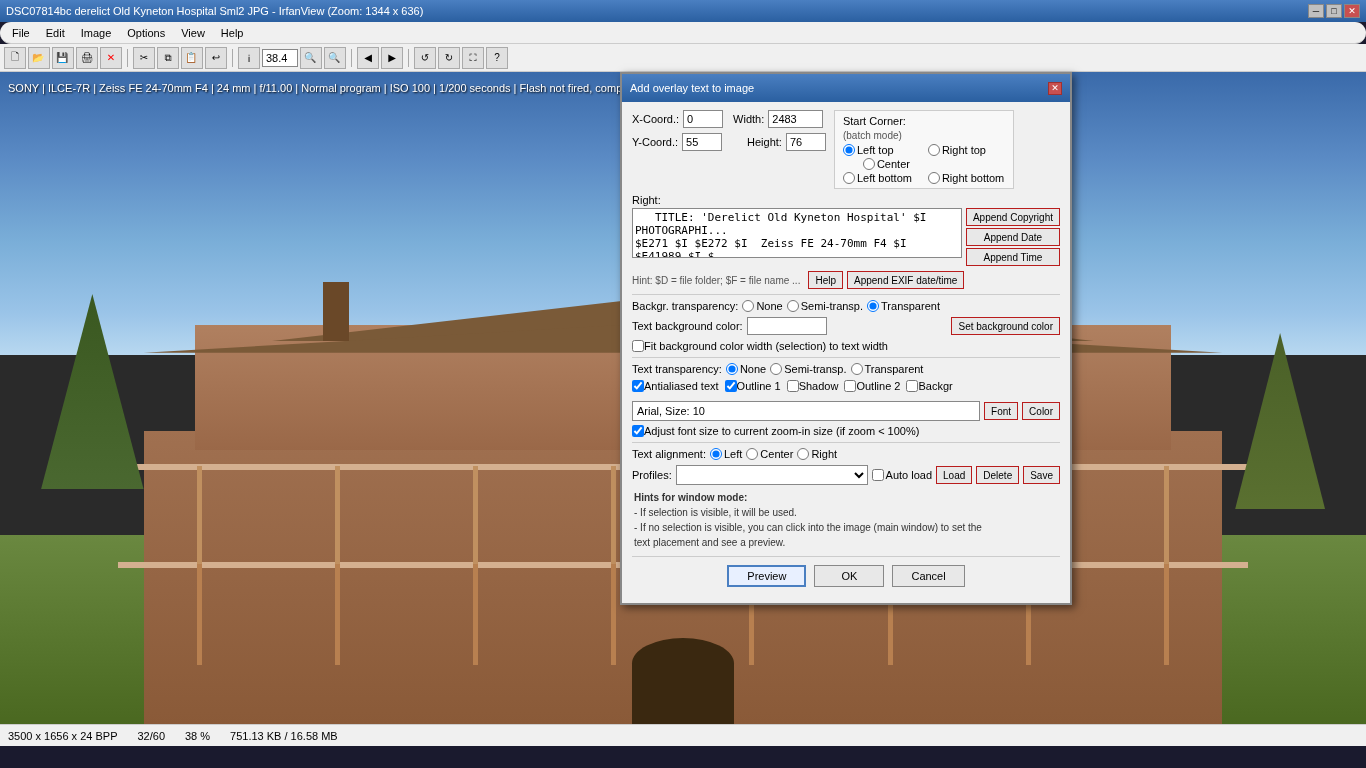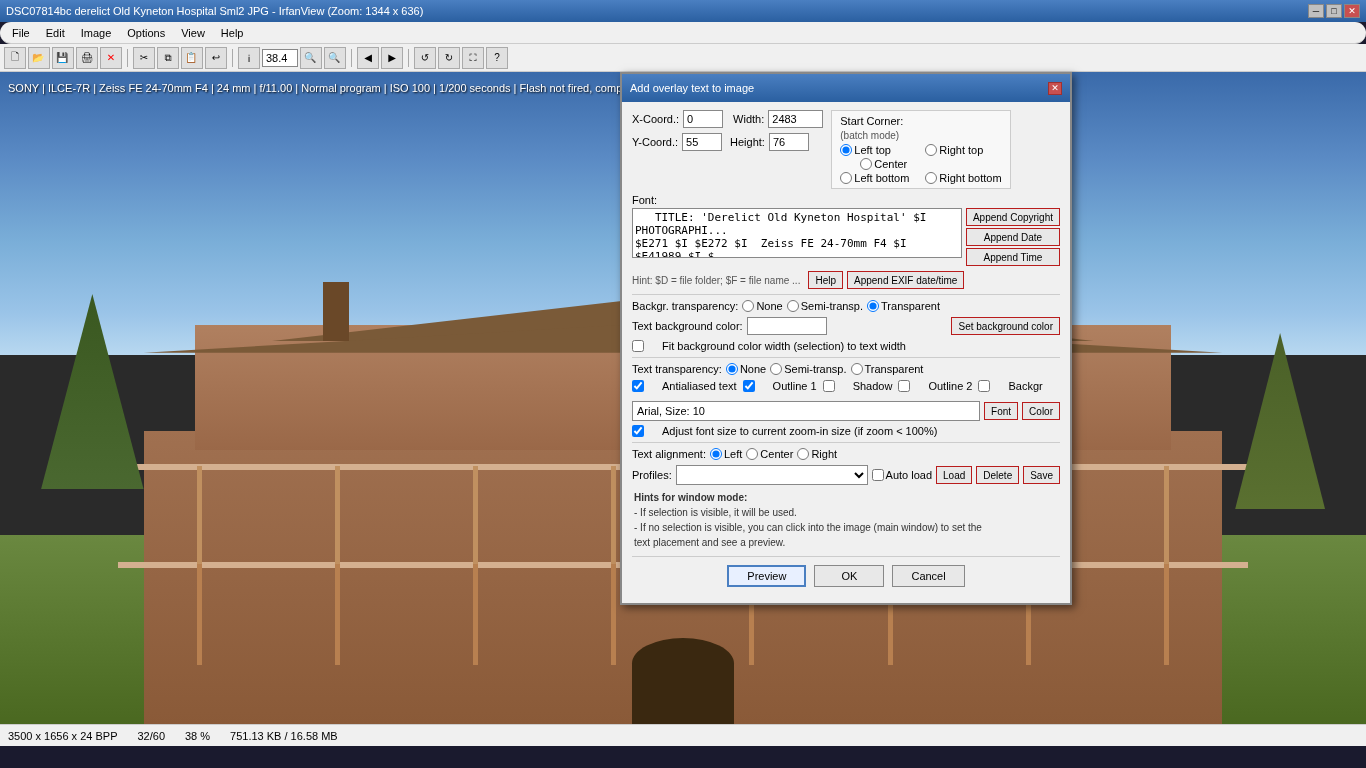--- a/index.html
+++ b/index.html
@@ -153,21 +153,21 @@
       font-size: 10px; padding: 1px 6px; cursor: pointer; white-space: nowrap;
       display: flex; align-items: center; justify-content: center;
     }
 
     .hint-text { font-size: 10px; color: #555; margin-bottom: 5px; display: flex; align-items: center; gap: 4px; }
 
     
     .separator { height: 1px; background: #ccc; margin: 5px 0; }
 
     
-    .checkbox-row { display: flex; align-items: center; gap: 18px; font-size: 11px; margin-bottom: 4px; }
+    .checkbox-row { display: flex; align-items: center; gap: 0; font-size: 11px; margin-bottom: 4px; }
 
     
     .bottom-buttons {
       display: flex; justify-content: center; gap: 8px;
       padding: 8px;
       border-top: 1px solid #ccc;
     }
     .std-btn {
       background: #e8e8e8; border: 1px solid #888; padding: 3px 18px;
       font-size: 11px; cursor: pointer; min-width: 70px;
@@ -320,21 +320,21 @@
           <div>
             <div class="form-row">
               <span class="form-label">X-Coord.:</span>
               <input class="form-input form-input-sm" value="0" style="">
               <span class="form-label" style="margin-left:6px;">Width:</span>
               <input class="form-input form-input-md" value="2483" style="">
             </div>
             <div class="form-row">
               <span class="form-label">Y-Coord.:</span>
               <input class="form-input form-input-sm" value="55" style="">
-              <span class="form-label" style="margin-left:4px;">Height:</span>
+              <span class="form-label" style="margin-left:21px;">Height:</span>
               <input class="form-input form-input-sm" value="76" style="">
             </div>
           </div>
 
           <div style="border:1px solid #ccc;padding:4px 8px;background:#f8f8f8;min-width:180px;">
             <div style="font-size:11px;margin-bottom:3px;">Start Corner:</div>
             <div style="font-size:10px;color:#555;margin-bottom:3px;">(batch mode)</div>
             <div style="display:grid;grid-template-columns:1fr 1fr;gap:2px 8px;">
               <div class="radio-option">
                 <input type="radio" name="corner" checked="" style="">
@@ -353,21 +353,21 @@
                 <span>Left bottom</span>
               </div>
               <div class="radio-option">
                 <input type="radio" name="corner" style="">
                 <span>Right bottom</span>
               </div>
             </div>
           </div>
         </div>
 
-        <div style="font-size:11px;margin-bottom:2px;">Font:</div>
+        <div style="font-size:11px;margin-bottom:2px;">Right:</div>
 
         <div class="text-area-container">
           <textarea class="main-textarea" style="">   TITLE: 'Derelict Old Kyneton Hospital' $I PHOTOGRAPHI...
 $E271 $I $E272 $I  Zeiss FE 24-70mm F4 $I $E41989 $I $</textarea>
           <div class="textarea-buttons">
             <button class="action-btn">Append Copyright</button>
             <button class="action-btn">Append Date</button>
             <button class="action-btn">Append Time</button>
           </div>
         </div>

